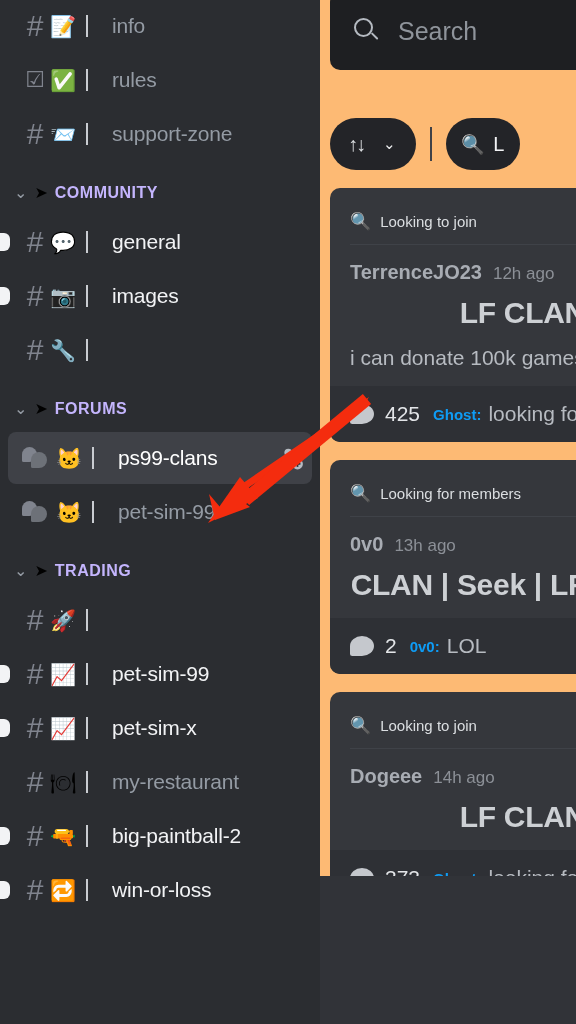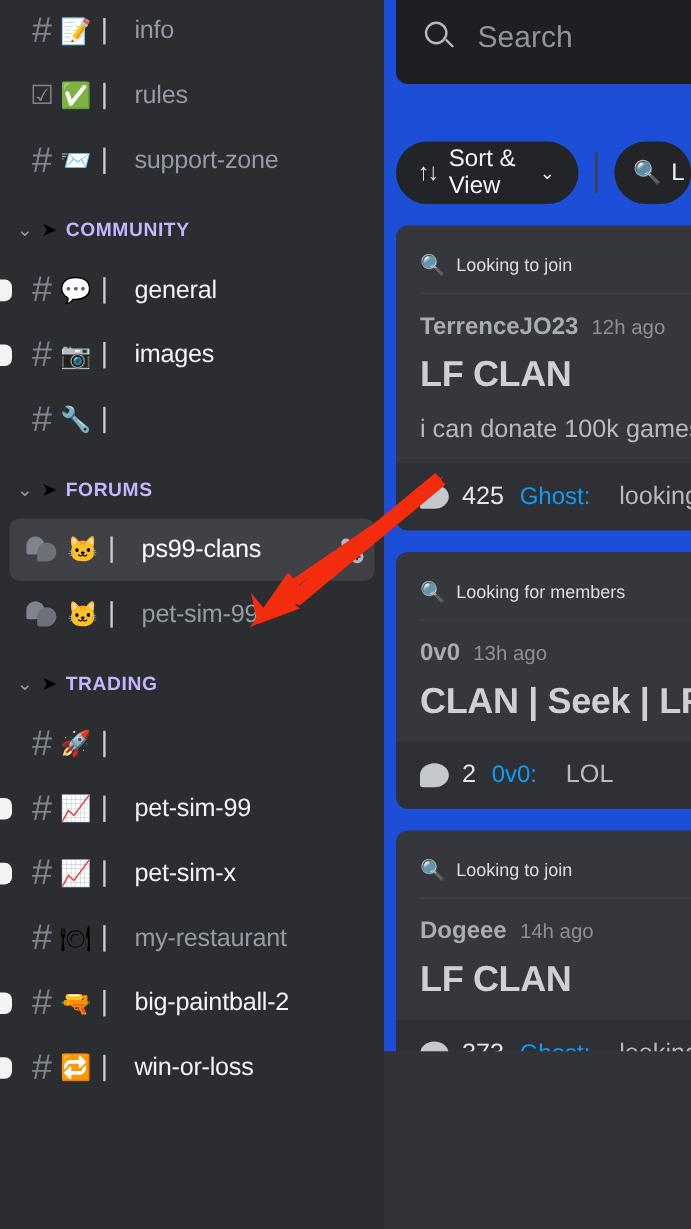--- a/index.html
+++ b/index.html
@@ -114,23 +114,24 @@
     font-weight: 600;
     letter-spacing: 0.5px;
     color: #c4b5fd;
     text-transform: uppercase;
   }
 
   
   .main {
     flex: 1 1 auto;
     height: 876px;
-    background: #1d4ed8;
+    background: #fdba74;
     position: relative;
     overflow: hidden;
+    text-align: right;
   }
   .searchbar {
     margin: 0;
     height: 78px;
     background: #1e1f22;
     border-radius: 10px;
     display: flex; align-items: center;
     padding-left: 22px;
     position: absolute;
     left: 10px; top: -8px; right: -30px;
@@ -232,21 +233,21 @@
     display: flex; align-items: center;
   }
   .cbubble {
     width: 24px; height: 20px;
     background: #c5c8cd;
     border-radius: 50% 50% 50% 10%;
     flex: 0 0 24px;
     margin-right: 11px;
   }
   .ccount { font-size: 21px; color: #e3e5e8; margin-right: 13px; }
-  .cuser { font-size: 20px; color: #0e9cf5; font-weight: 400; margin-right: 24px; white-space: nowrap; }
+  .cuser { font-size: 15px; color: #0e9cf5; font-weight: 700; margin-right: 7px; white-space: nowrap; }
   .ctext { font-size: 21px; color: #b7bbc1; white-space: nowrap; }
 
   
   .arrow { position: absolute; left: 0; top: 0; pointer-events: none; }
 </style>
 </head>
 <body>
 
 <div id="app">
 
@@ -383,21 +384,20 @@
       <span class="search-ico">
         <span class="ring"></span>
           <span class="hnd"></span>
       </span>
       <span class="search-ph">Search</span>
     </div>
 
     <div class="toolbar">
       <div class="sortbtn">
         <span class="sort-arrows">↑↓</span>
-        <span class="lbl">Sort &amp; View</span>
         <span class="dn">⌄</span>
       </div>
       <span class="tb-sep"></span>
       <div class="tagbtn">
         <span class="tg-emoji">🔍</span>
         <span class="tg-lbl">L</span>
       </div>
     </div>
 
     <div class="posts" id="posts-container">

